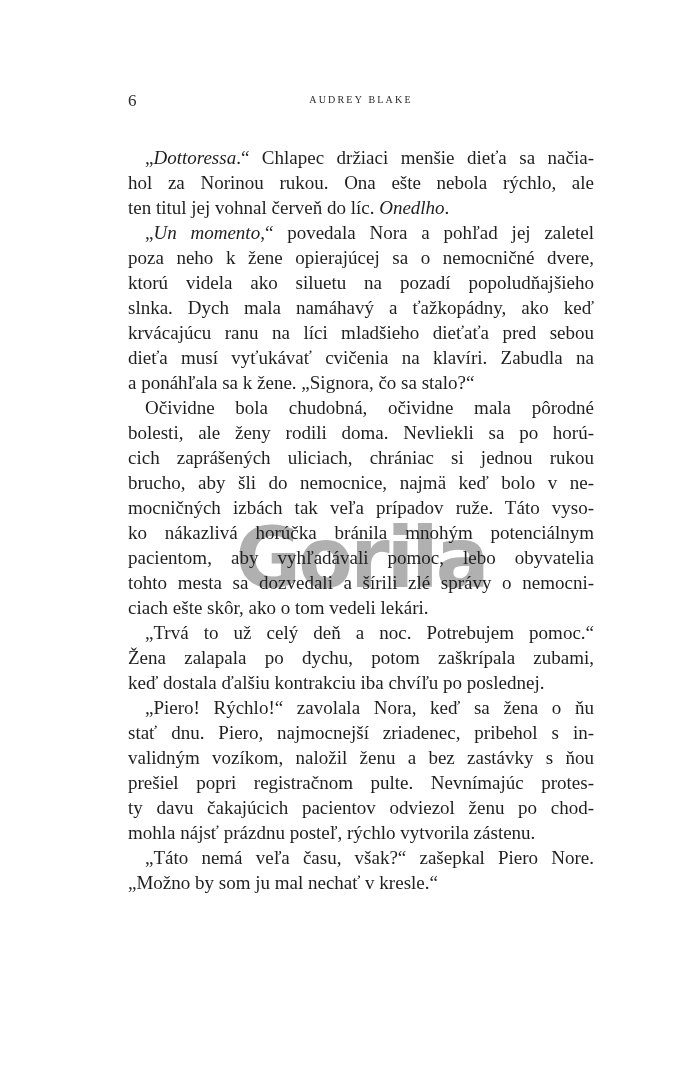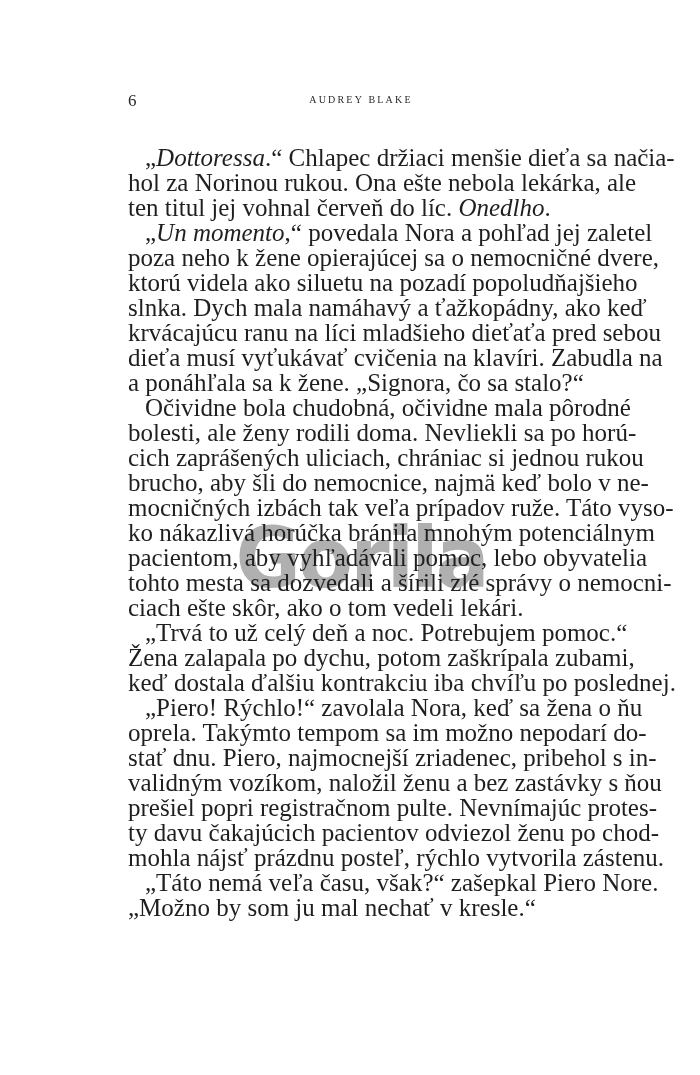--- a/index.html
+++ b/index.html
@@ -60,21 +60,21 @@
     color: #b0b0b0;
     transform: scaleX(0.95);
   }
   
   .text-block {
     position: absolute;
     left: 128px;
     top: 145px;
     width: 466px;
     z-index: 1;
-    font-size: 25px;
+    font-size: 19px;
     color: #1f1f1f;
   }
   .line {
     height: 25px;
     line-height: 25px;
     white-space: nowrap;
     overflow: visible;
   }
   .line.justify {
     text-align: justify;
@@ -100,21 +100,21 @@
     <span class="pagenum">6</span>
     <div class="running">AUDREY BLAKE</div>
   </div>
 
   <div class="watermark">
     <span>Gorila</span>
   </div>
 
   <div class="text-block" id="text-block">
       <div class="line justify first"><span>„</span><em>Dottoressa</em><span>.“ Chlapec držiaci menšie dieťa sa načia-</span></div>
-      <div class="line justify"><span>hol za Norinou rukou. Ona ešte nebola lekárka, ale</span></div>
+      <div class="line justify"><span>hol za Norinou rukou. Ona ešte nebola rýchlo, ale</span></div>
       <div class="line last"><span>ten titul jej vohnal červeň do líc. </span><em>Onedlho</em><span>.</span></div>
       <div class="line justify first"><span>„</span><em>Un momento</em><span>,“ povedala Nora a pohľad jej zaletel</span></div>
       <div class="line justify"><span>poza neho k žene opierajúcej sa o nemocničné dvere,</span></div>
       <div class="line justify"><span>ktorú videla ako siluetu na pozadí popoludňajšieho</span></div>
       <div class="line justify"><span>slnka. Dych mala namáhavý a ťažkopádny, ako keď</span></div>
       <div class="line justify"><span>krvácajúcu ranu na líci mladšieho dieťaťa pred sebou</span></div>
       <div class="line justify"><span>dieťa musí vyťukávať cvičenia na klavíri. Zabudla na</span></div>
       <div class="line last"><span>a ponáhľala sa k žene. „Signora, čo sa stalo?“</span></div>
       <div class="line justify first"><span>Očividne bola chudobná, očividne mala pôrodné</span></div>
       <div class="line justify"><span>bolesti, ale ženy rodili doma. Nevliekli sa po horú-</span></div>
@@ -122,21 +122,20 @@
       <div class="line justify"><span>brucho, aby šli do nemocnice, najmä keď bolo v ne-</span></div>
       <div class="line justify"><span>mocničných izbách tak veľa prípadov ruže. Táto vyso-</span></div>
       <div class="line justify"><span>ko nákazlivá horúčka bránila mnohým potenciálnym</span></div>
       <div class="line justify"><span>pacientom, aby vyhľadávali pomoc, lebo obyvatelia</span></div>
       <div class="line justify"><span>tohto mesta sa dozvedali a šírili zlé správy o nemocni-</span></div>
       <div class="line last"><span>ciach ešte skôr, ako o tom vedeli lekári.</span></div>
       <div class="line justify first"><span>„Trvá to už celý deň a noc. Potrebujem pomoc.“</span></div>
       <div class="line justify"><span>Žena zalapala po dychu, potom zaškrípala zubami,</span></div>
       <div class="line last"><span>keď dostala ďalšiu kontrakciu iba chvíľu po poslednej.</span></div>
       <div class="line justify first"><span>„Piero! Rýchlo!“ zavolala Nora, keď sa žena o ňu</span></div>
-      <div class="line justify"><span>oprela. Takýmto tempom sa im možno nepodarí do-</span></div>
       <div class="line justify"><span>stať dnu. Piero, najmocnejší zriadenec, pribehol s in-</span></div>
       <div class="line justify"><span>validným vozíkom, naložil ženu a bez zastávky s ňou</span></div>
       <div class="line justify"><span>prešiel popri registračnom pulte. Nevnímajúc protes-</span></div>
       <div class="line justify"><span>ty davu čakajúcich pacientov odviezol ženu po chod-</span></div>
       <div class="line last"><span>mohla nájsť prázdnu posteľ, rýchlo vytvorila zástenu.</span></div>
       <div class="line justify first"><span>„Táto nemá veľa času, však?“ zašepkal Piero Nore.</span></div>
       <div class="line last"><span>„Možno by som ju mal nechať v kresle.“</span></div>
     </div>
 
 </div>

